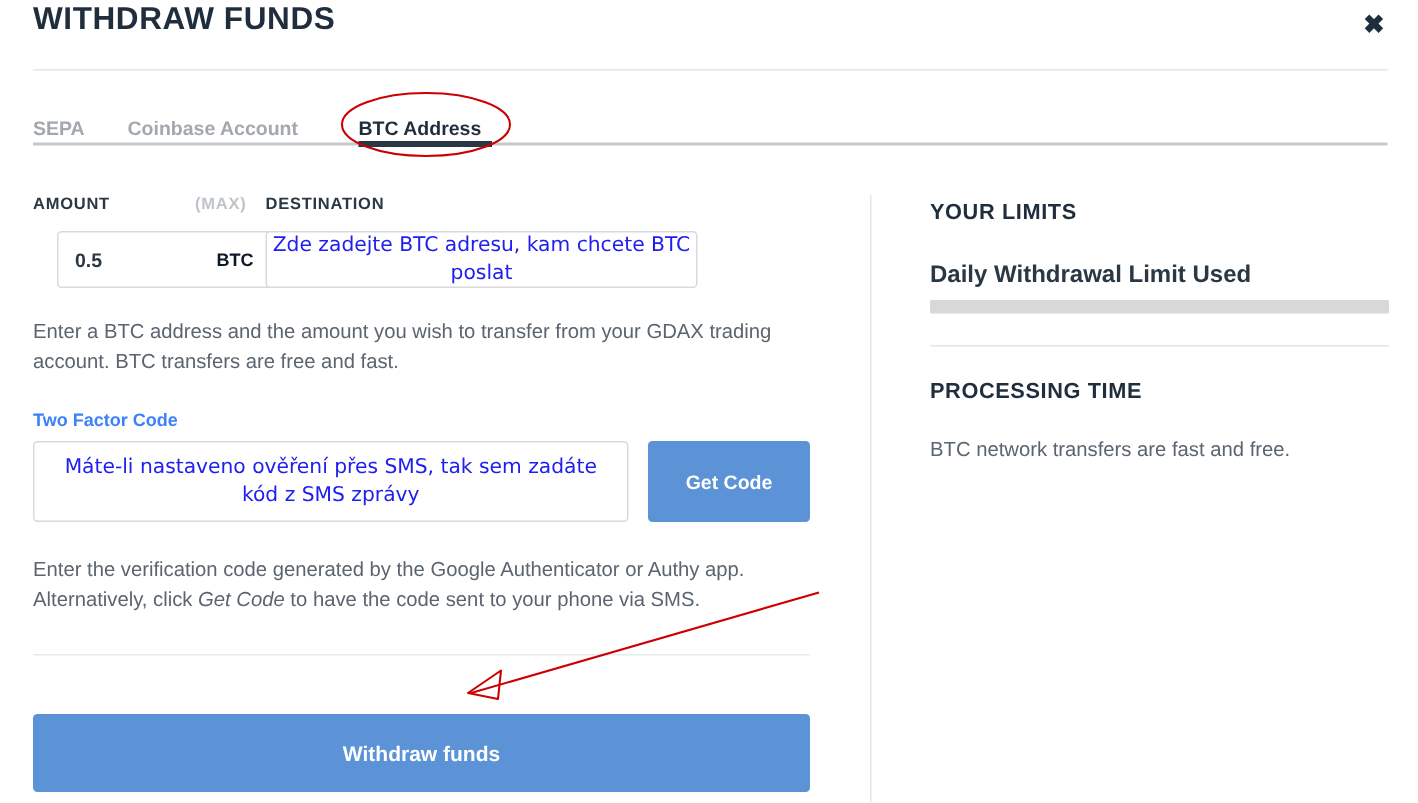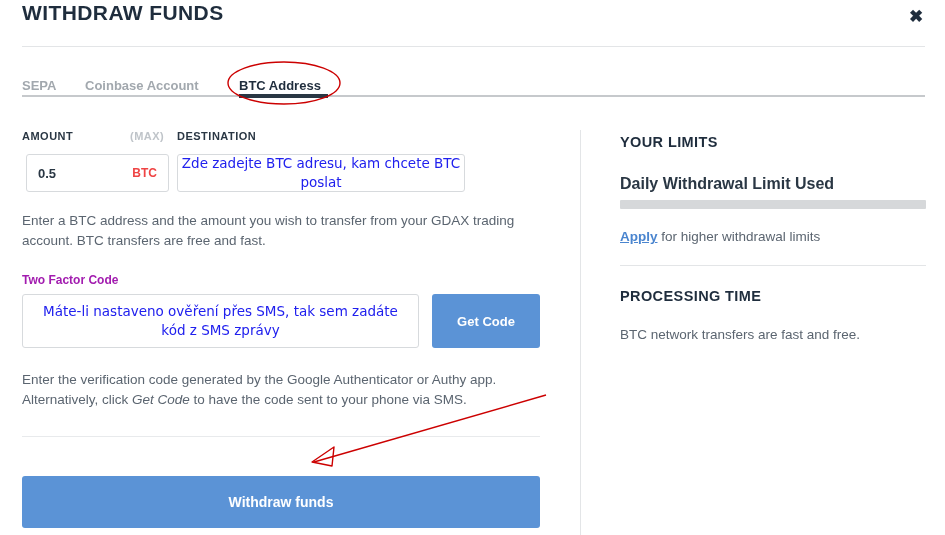--- a/index.html
+++ b/index.html
@@ -109,21 +109,21 @@
   .lbl.max {
     color: #bfc4c9;
   }
   .inputs-row {
     position: relative;
     margin-top: 6px;
     height: 40px;
   }
   .amount-box {
     position: absolute;
-    left: 4px;
+    left: 16px;
     top: 0;
     width: 143px;
     height: 38px;
     border: 1px solid #d7dadd;
     border-radius: 3px;
     background: #fff;
     box-sizing: border-box;
   }
   .amount-val {
     position: absolute;
@@ -132,21 +132,21 @@
     font-size: 13px;
     font-weight: bold;
     color: #2a3744;
   }
   .amount-unit {
     position: absolute;
     right: 11px;
     top: 11px;
     font-size: 12px;
     font-weight: bold;
-    color: #ef4444;
+    color: #0f172a;
   }
   .dest-box {
     position: absolute;
     left: 155px;
     top: 0;
     width: 288px;
     height: 38px;
     border: 1px solid #d7dadd;
     border-radius: 3px;
     background: #fff;
@@ -168,21 +168,21 @@
     font-size: 13.5px;
     line-height: 20px;
     color: #5b6570;
     width: 500px;
   }
 
   .subfield-label {
     margin-top: 22px;
     font-size: 12px;
     font-weight: bold;
-    color: #a21caf;
+    color: #3b82f6;
   }
 
   .tfa-row {
     position: relative;
     margin-top: 7px;
     height: 54px;
   }
   .tfa-box {
     position: absolute;
     left: 0;
@@ -399,23 +399,20 @@
 <button class="withdraw-btn">Withdraw funds</button>
 
 <div class="v-divider"></div>
 
 <div class="right-col">
   <div class="sec-title">YOUR LIMITS</div>
   <div class="limit-label">Daily Withdrawal Limit Used</div>
   <div class="progress-track">
     <div class="progress-fill" style="width: 0%;"></div>
   </div>
-  <div class="apply-line">
-    <span class="apply-link">Apply</span><span> for higher withdrawal limits</span>
-  </div>
   <div class="side-rule"></div>
   <div class="sec-title proc">PROCESSING TIME</div>
   <div class="proc-text">BTC network transfers are fast and free.</div>
 </div>
 
 <svg class="annot-layer" viewBox="0 0 945 535">
   <ellipse cx="284" cy="83" rx="56" ry="21" fill="none" stroke="#cc0000" stroke-width="1.4"></ellipse>
   <path d="M546,395 L314,462" fill="none" stroke="#cc0000" stroke-width="1.4"></path>
   <path d="M312,462 L334,447 L332,466 Z" fill="none" stroke="#cc0000" stroke-width="1.4" stroke-linejoin="round"></path>
 </svg>

